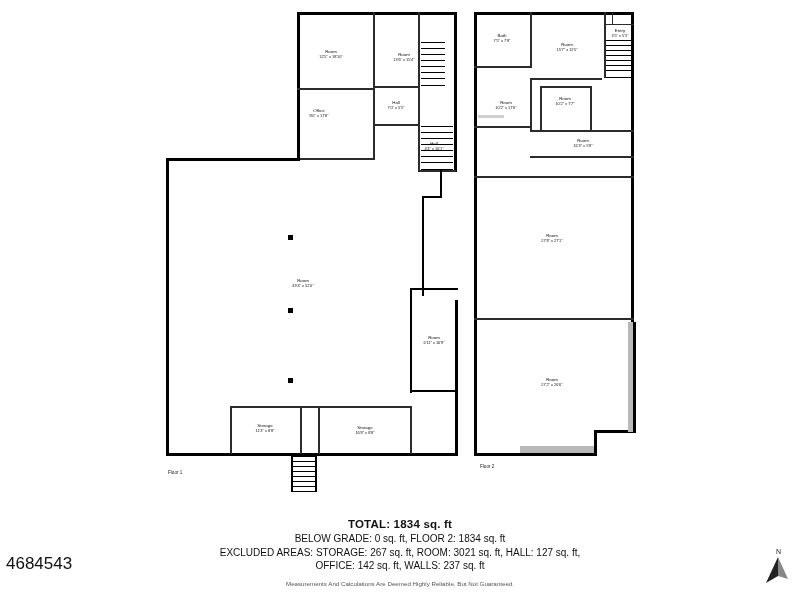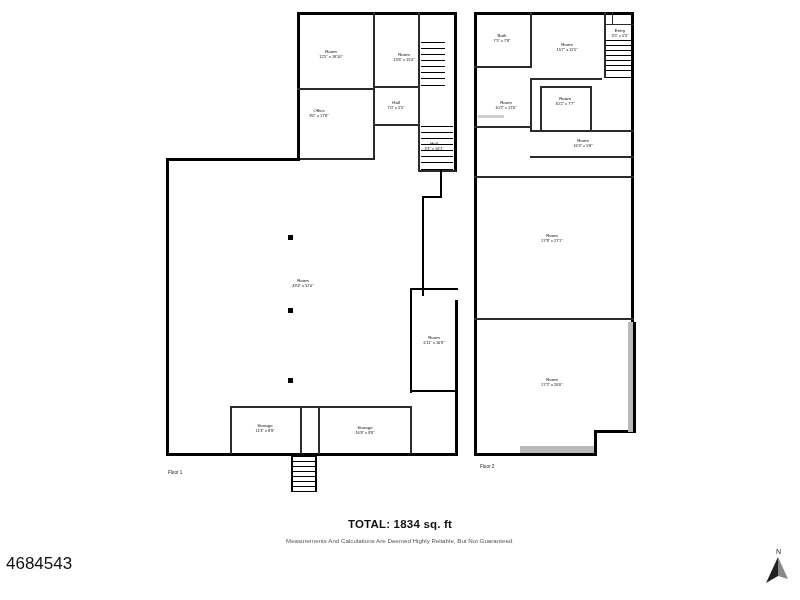--- a/index.html
+++ b/index.html
@@ -244,20 +244,23 @@
         <span class="dm">27'8" x 27'1"</span>
       </div>
       <div class="room-label" style="left: 552px; top: 382px;">
         <span class="nm">Room</span>
         <span class="dm">27'2" x 26'6"</span>
       </div>
     </div>
 
   <div id="summary">
     <div class="total">TOTAL: 1834 sq. ft</div>
+    <div class="line">BELOW GRADE: 0 sq. ft, FLOOR 2: 1834 sq. ft</div>
+    <div class="line">EXCLUDED AREAS: STORAGE: 267 sq. ft, ROOM: 3021 sq. ft, HALL: 127 sq. ft,</div>
+    <div class="line">OFFICE: 142 sq. ft, WALLS: 237 sq. ft</div>
     <div class="disclaimer">Measurements And Calculations Are Deemed Highly Reliable, But Not Guaranteed.</div>
   </div>
 
   <div id="refnum">4684543</div>
 
   <div id="compass">
     <span class="n">N</span>
     <svg width="40" height="34" viewBox="0 0 40 34">
       <polygon points="26,2 14,28 26,21" fill="#222"></polygon>
       <polygon points="26,2 26,21 36,24" fill="#888"></polygon>

